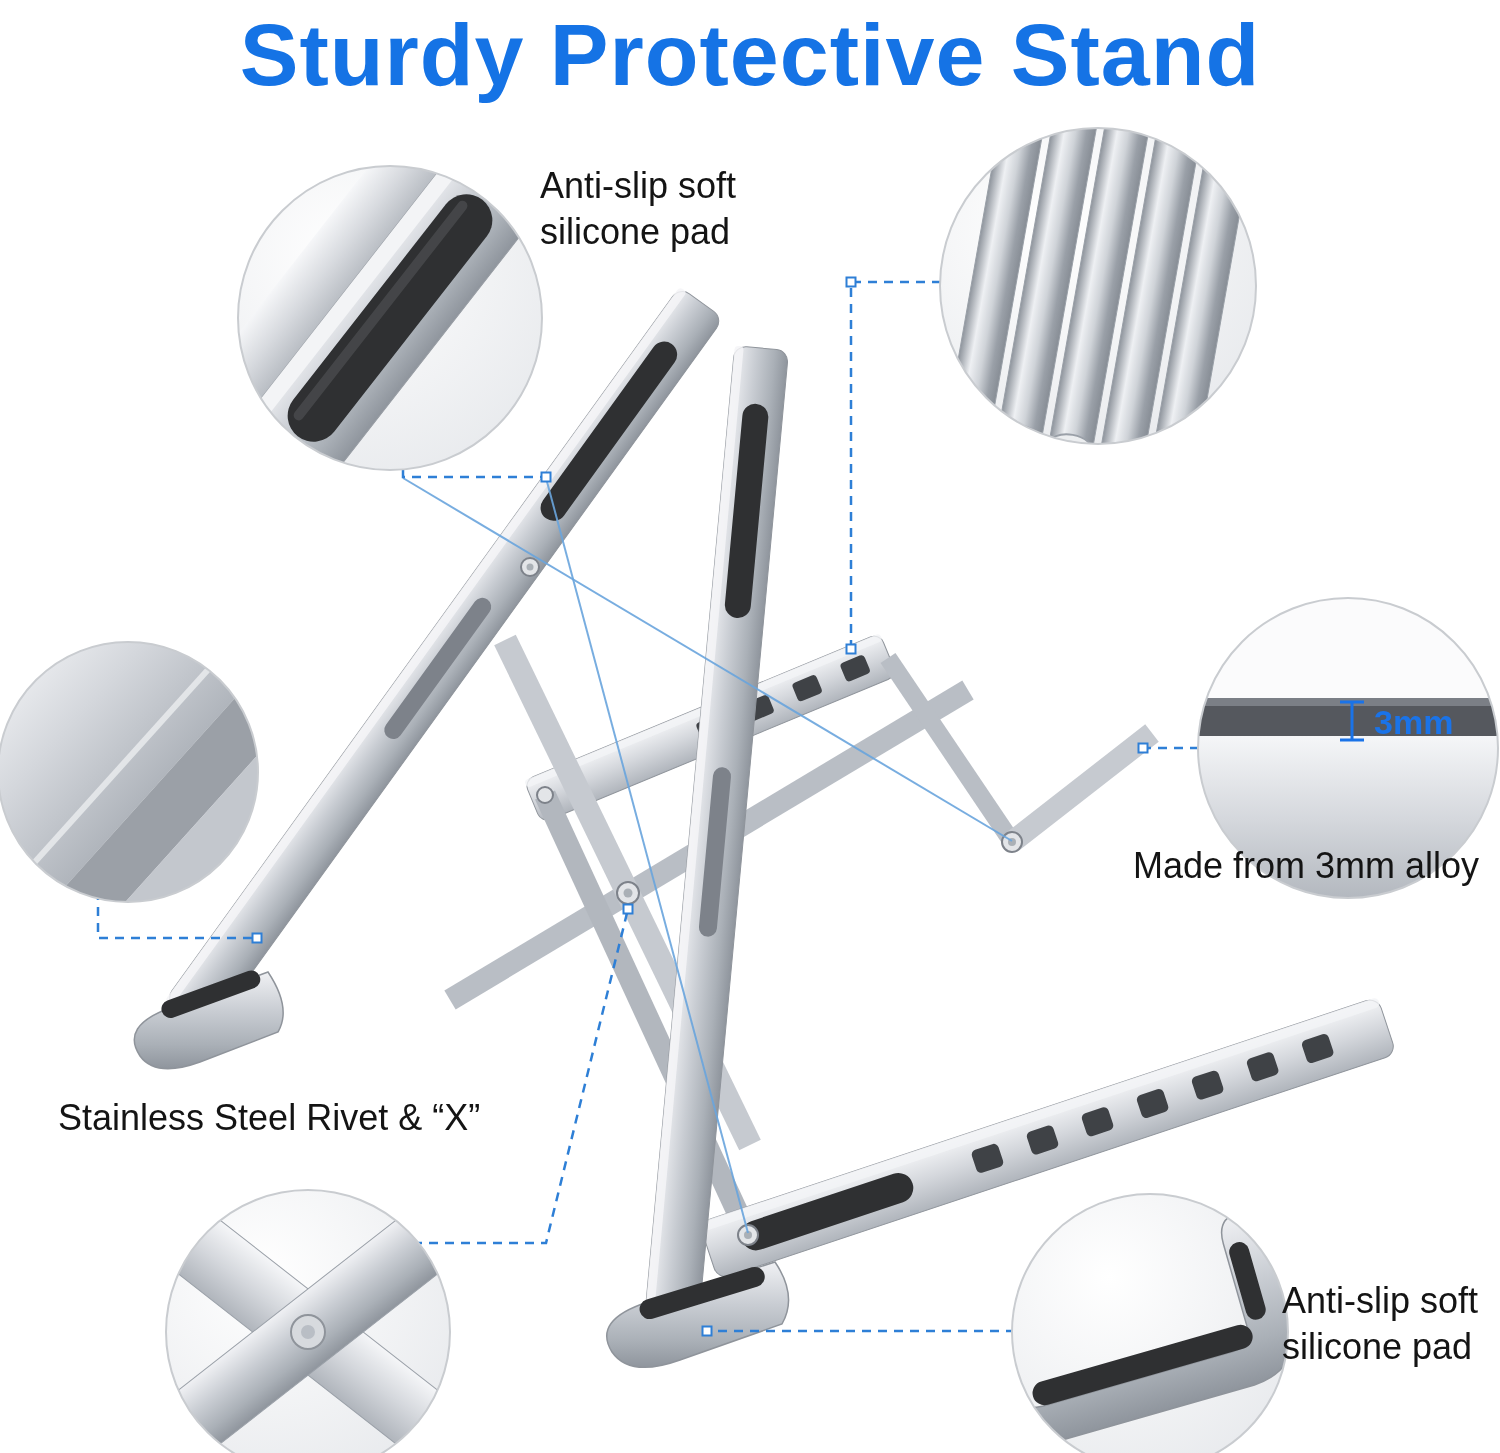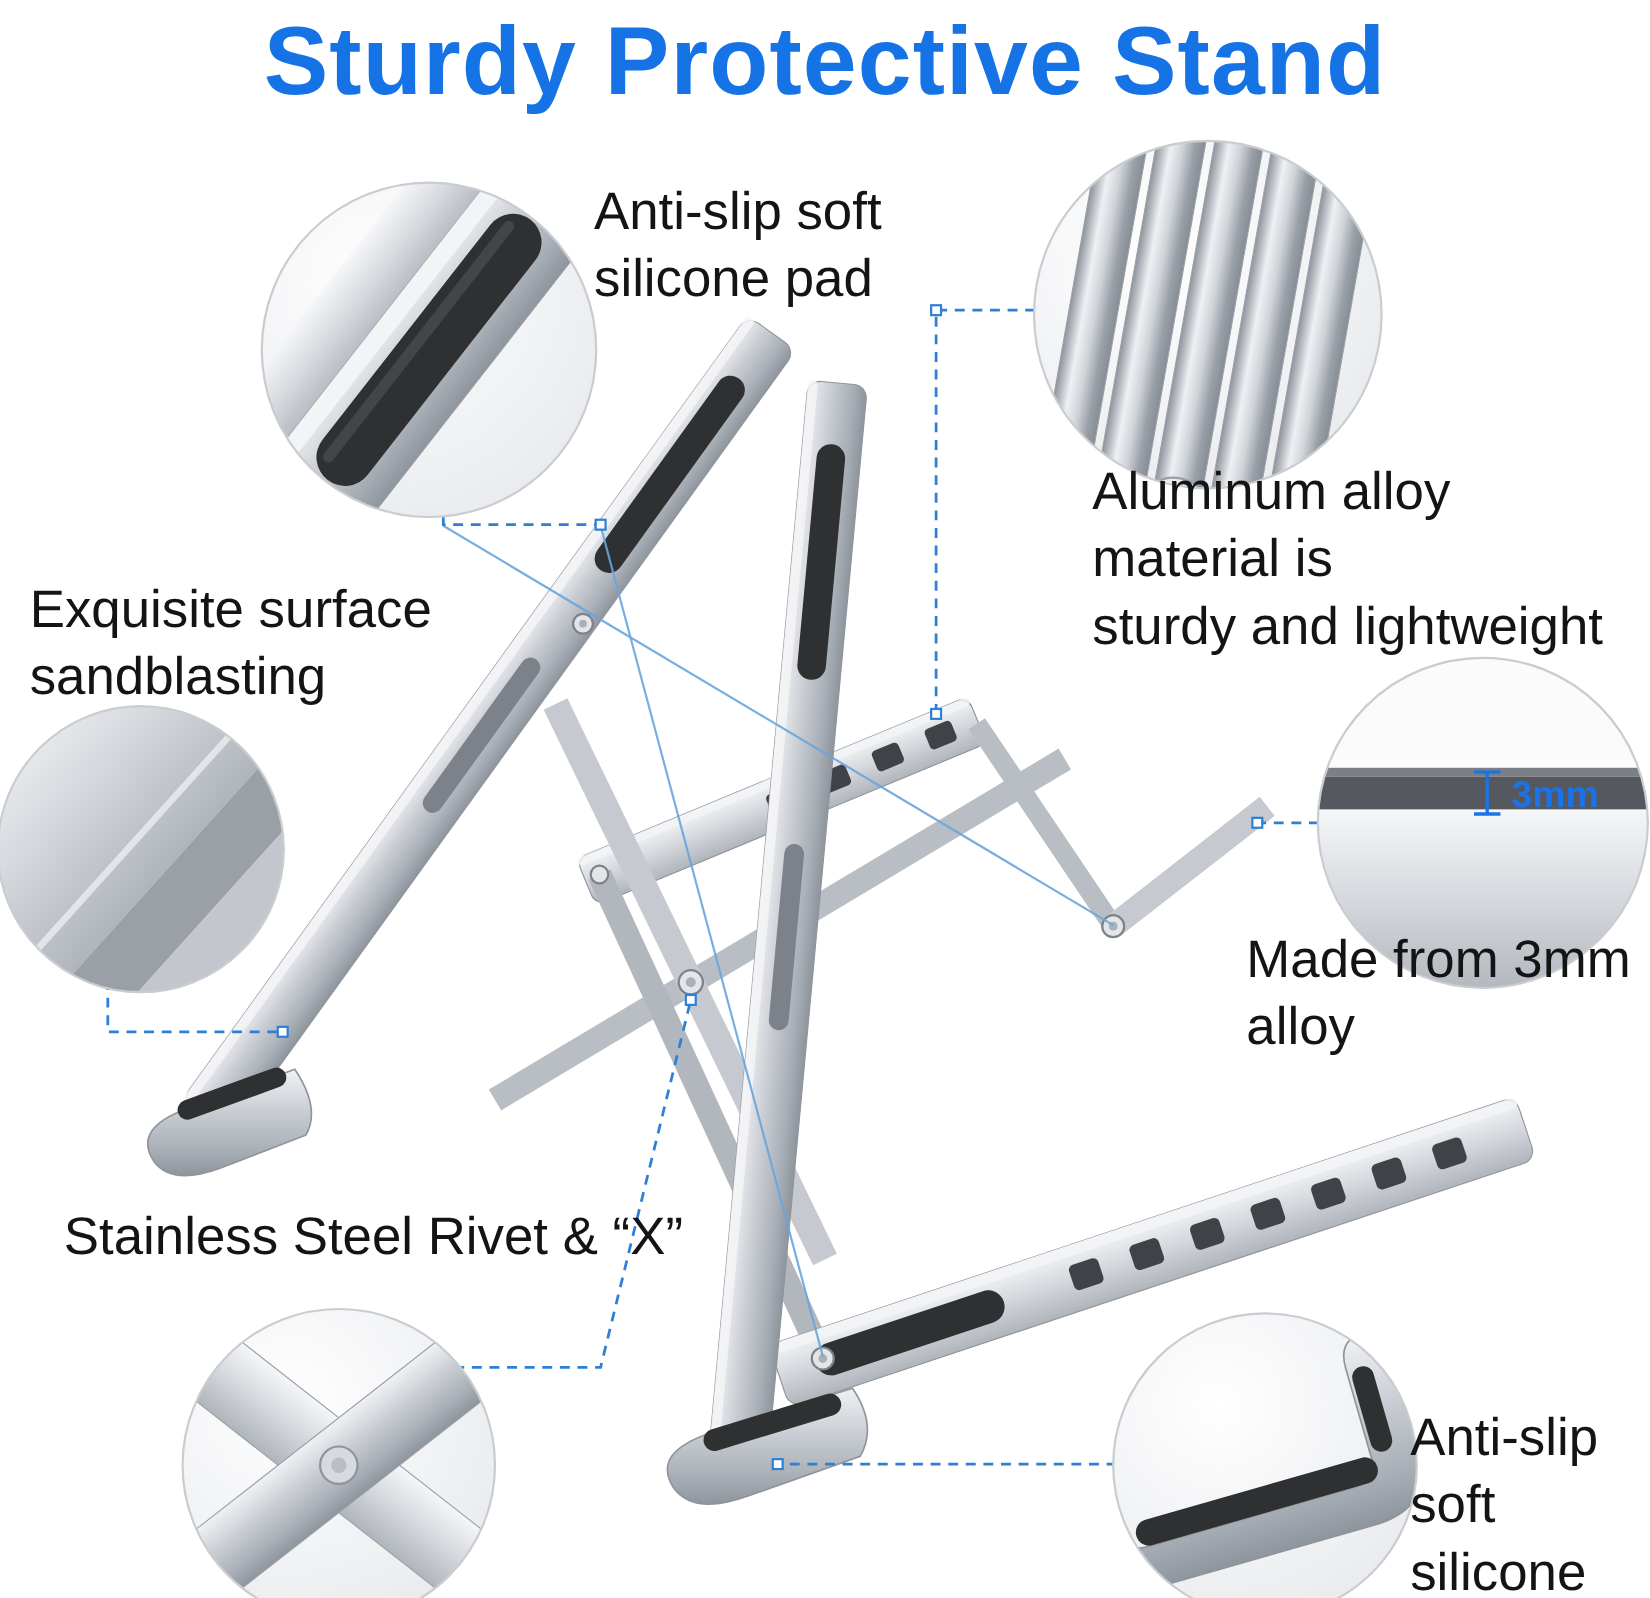--- a/index.html
+++ b/index.html
@@ -6,21 +6,21 @@
   html,body { background:#ffffff; }
   .stage {
     position:relative; width:1500px; height:1453px; background:#ffffff;
     overflow:hidden; font-family:"Liberation Sans", sans-serif;
   }
   .svg-layer { position:absolute; left:0; top:0; width:1500px; height:1453px; }
   .title {
     position:absolute; top:4px; left:0; width:100%; text-align:center;
     font-size:88px; font-weight:700; color:#1573e5; letter-spacing:1px;
   }
-  .lbl { position:absolute; font-size:48px; line-height:1.27; color:#141414; }
+  .lbl { position:absolute; font-size:36px; line-height:1.27; color:#141414; }
   .leader { fill:none; stroke:#2e7fd6; stroke-width:2.5; stroke-dasharray:9 7; }
   .accent { stroke:#6aa5dd; stroke-width:2; opacity:.9; }
   .mk { fill:#ffffff; stroke:#2e7fd6; stroke-width:2; }
   .rim { fill:none; stroke:#c9ccd0; stroke-width:2; }
 </style>
 </head>
 <body>
 
 <div class="stage">
 
@@ -263,29 +263,21 @@
     </g>
   </svg>
 
   <h1 class="title">Sturdy Protective Stand</h1>
 
   <div class="lbl" style="left:540px; top:163px;">
     <div>Anti-slip soft</div>
     <div>silicone pad</div>
   </div>
 
-  <div class="lbl" style="left:993px; top:418px;">
-    <div>Aluminum alloy material is</div>
-    <div>sturdy and lightweight</div>
-  </div>
-
-  <div class="lbl" style="left:27px; top:525px;">
-    <div>Exquisite surface</div>
-    <div>sandblasting</div>
-  </div>
+
 
   <div class="lbl" style="left:1133px; top:843px;">
     <div>Made from 3mm alloy</div>
   </div>
 
   <div class="lbl" style="left:58px; top:1095px;text-align:center;">
     <div>Stainless Steel Rivet &amp; “X”</div>
   </div>
 
   <div class="lbl" style="left:1282px; top:1278px;">

